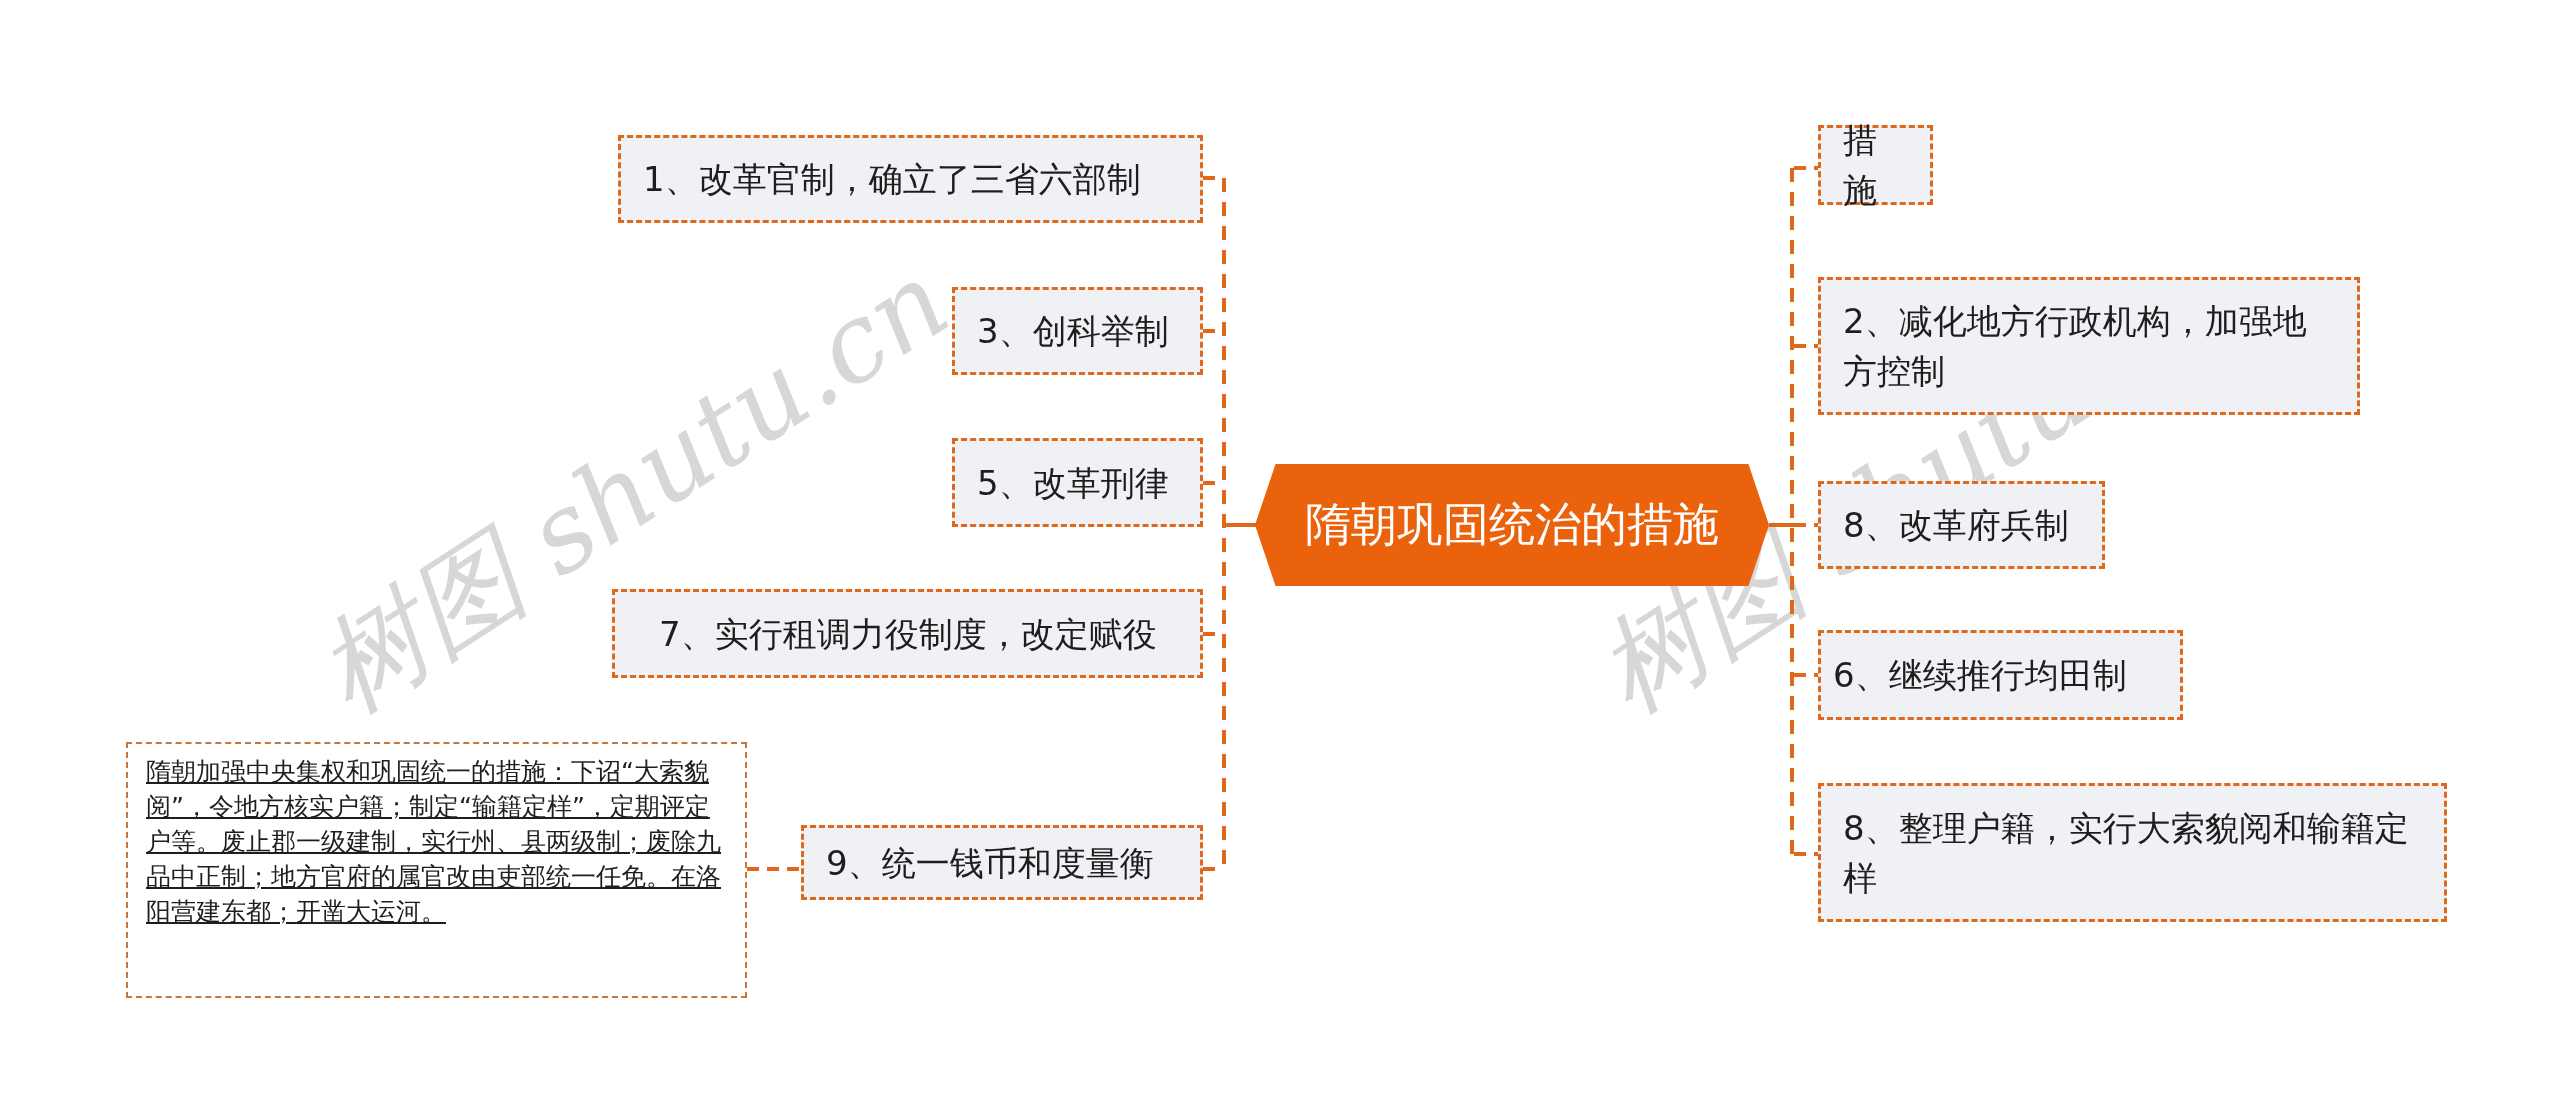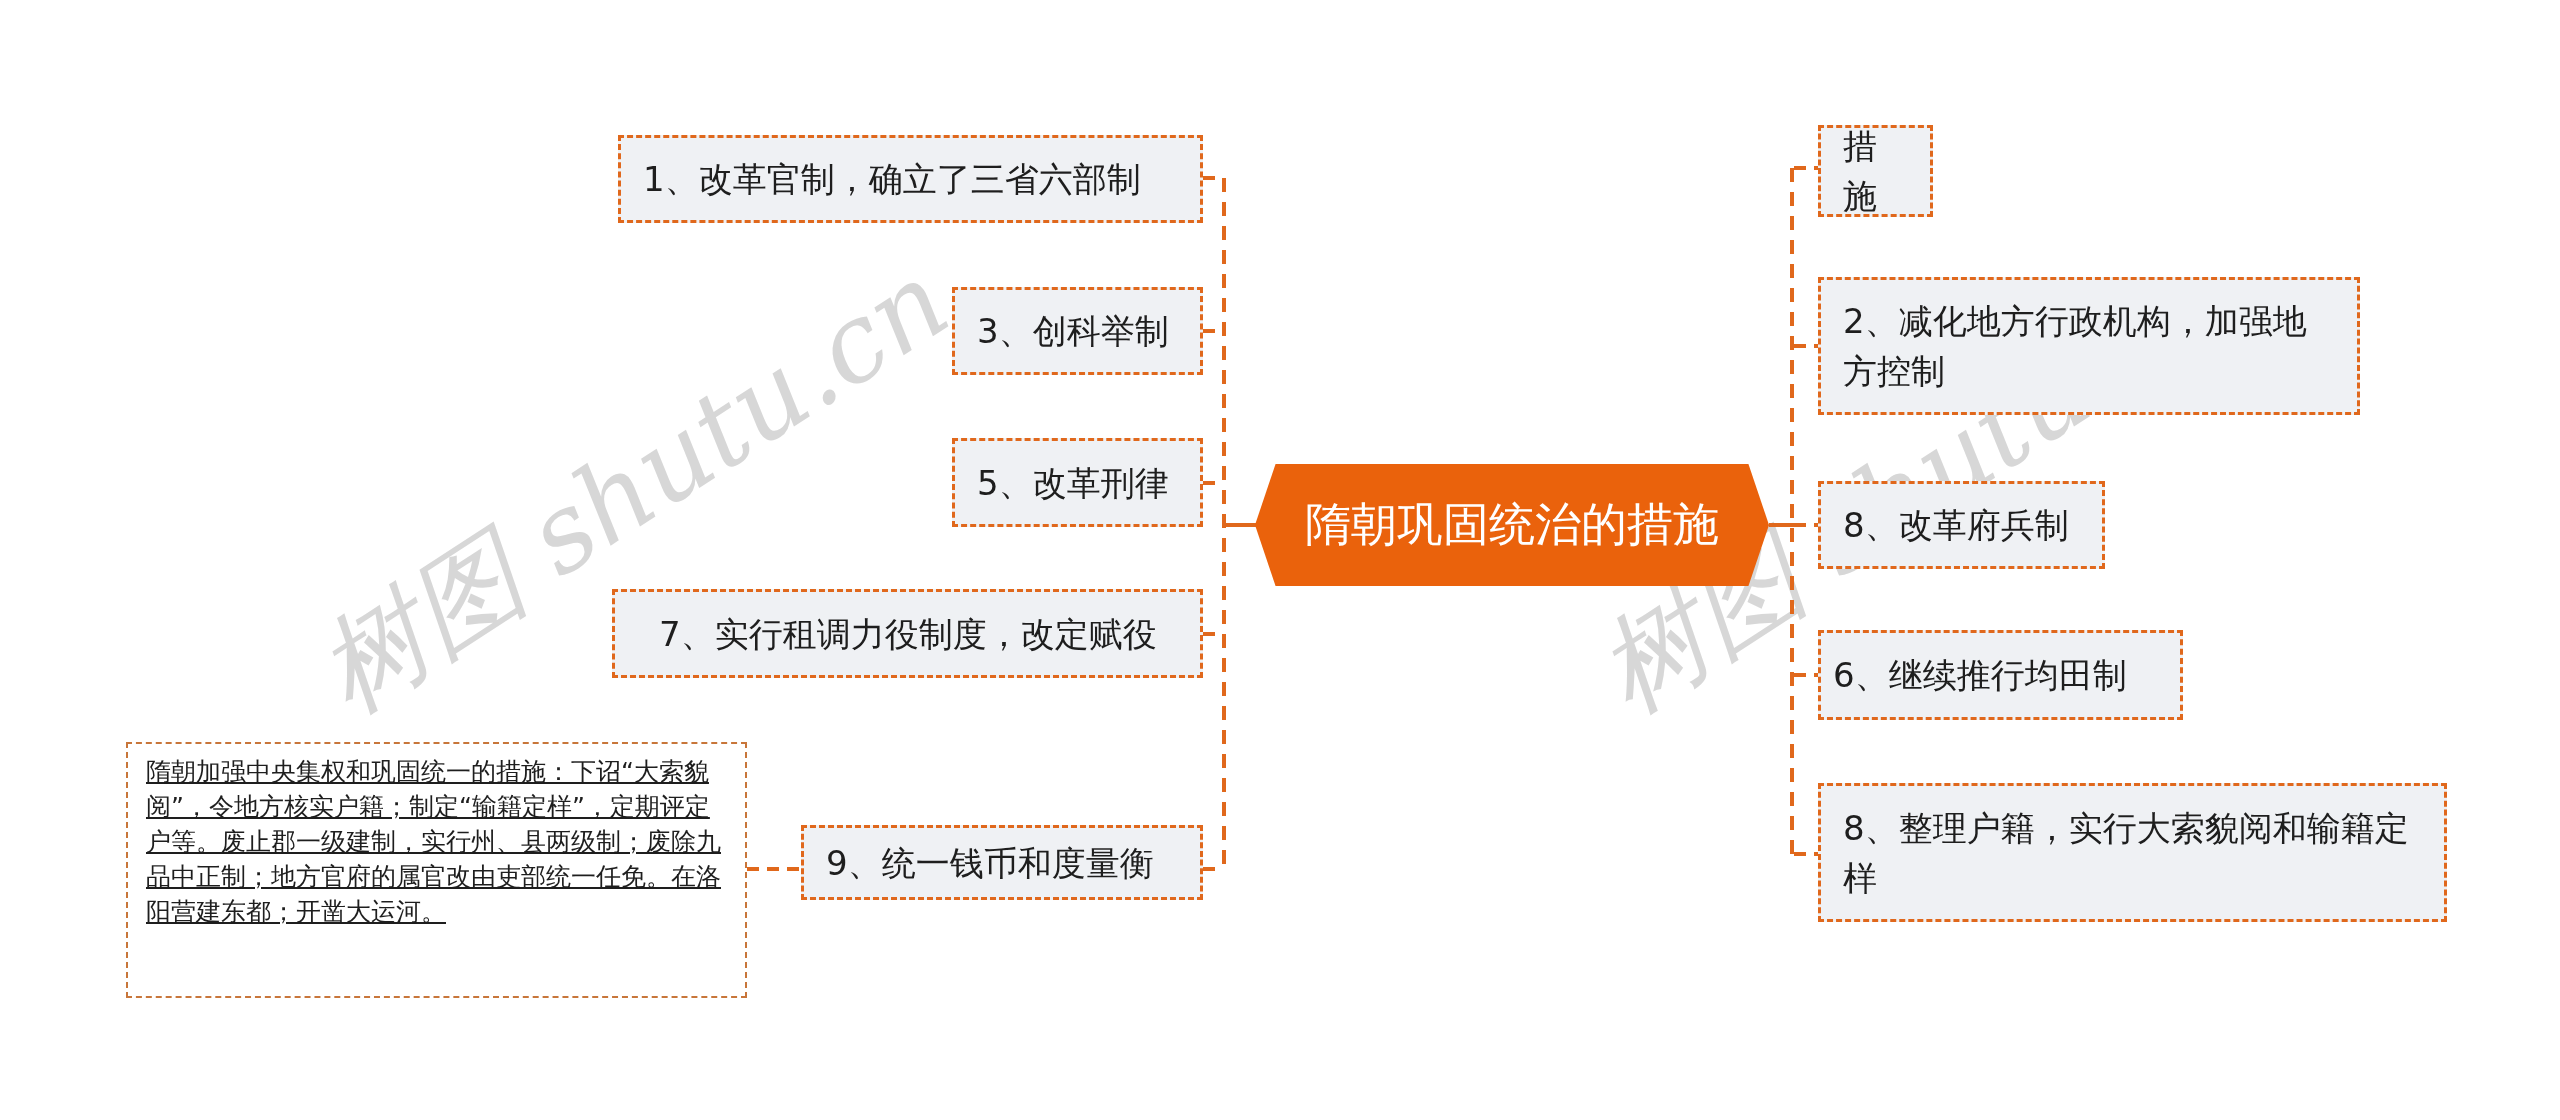--- a/index.html
+++ b/index.html
@@ -83,21 +83,21 @@
 <div class="node" style="left:612px; top:589px; width:591px; height:89px;padding-left:44px;">
   <span>7、实行租调力役制度，改定赋役</span>
 </div>
 <div class="node" style="left:801px; top:825px; width:402px; height:75px;">
   <span>9、统一钱币和度量衡</span>
 </div>
 <div class="node detail" style="left:126px; top:742px; width:621px; height:256px;text-decoration:underline;">
   <span>隋朝加强中央集权和巩固统一的措施：下诏“大索貌阅”，令地方核实户籍；制定“输籍定样”，定期评定户等。废止郡一级建制，实行州、县两级制；废除九品中正制；地方官府的属官改由吏部统一任免。在洛阳营建东都；开凿大运河。</span>
 </div>
 
-<div class="node" style="left:1818px; top:125px; width:115px; height:92px;">
+<div class="node" style="left:1818px; top:125px; width:115px; height:80px;">
   <span>措施</span>
 </div>
 <div class="node wrap" style="left:1818px; top:277px; width:542px; height:138px;">
   <span>2、减化地方行政机构，加强地方控制</span>
 </div>
 <div class="node" style="left:1818px; top:481px; width:287px; height:88px;">
   <span>8、改革府兵制</span>
 </div>
 <div class="node" style="left:1818px; top:630px; width:365px; height:90px;padding-left:12px;">
   <span>6、继续推行均田制</span>

